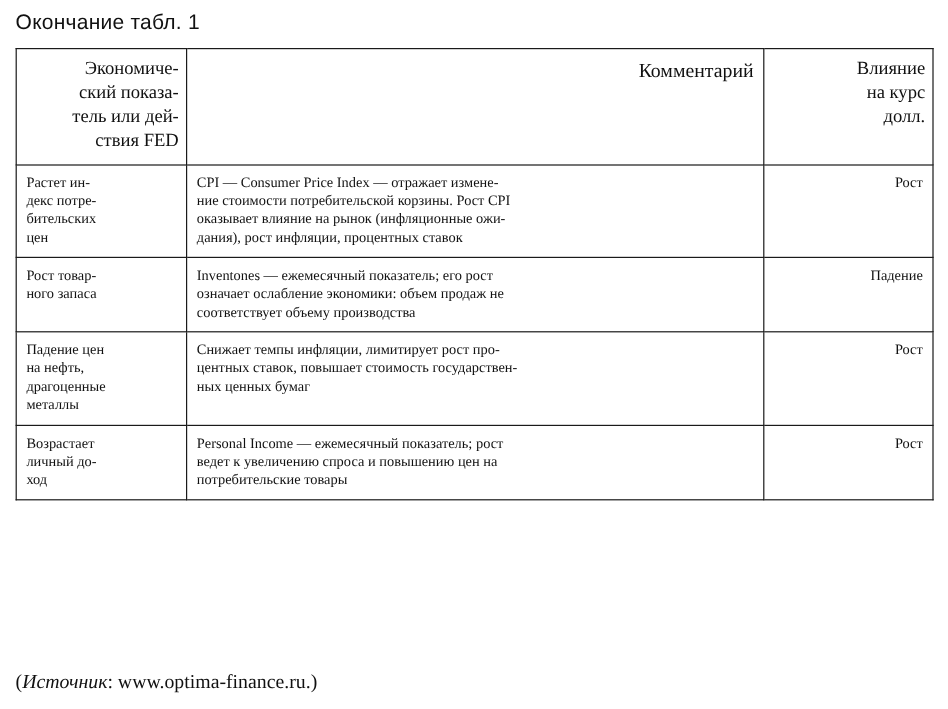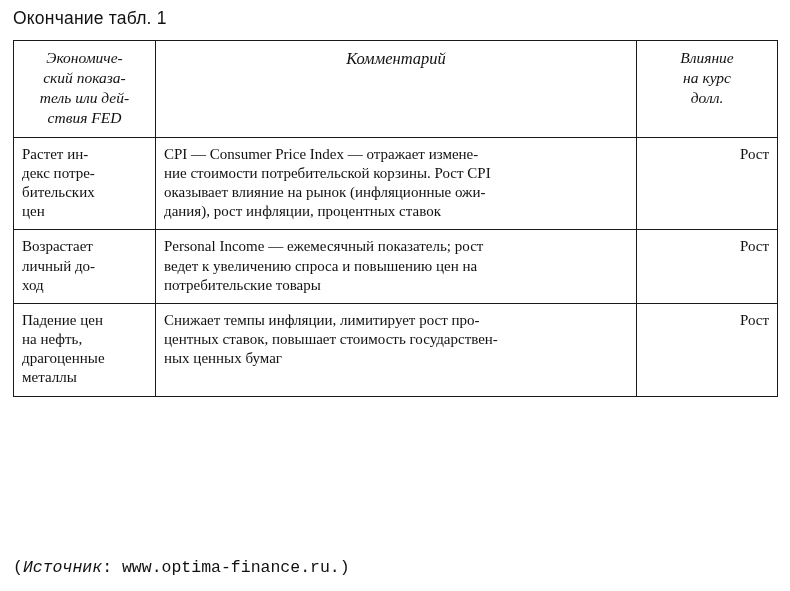--- a/index.html
+++ b/index.html
@@ -36,36 +36,35 @@
     left: 13px;
     top: 40px;
     width: 764px;
     border-collapse: collapse;
     table-layout: fixed;
   }
   table.tbl td, table.tbl th {
     border: 1px solid #1a1a1a;
     vertical-align: top;
     padding: 7px 8px 8px 8px;
-    font-size: 15px;
+    font-size: 12px;
     line-height: 1.28;
     font-family: "Liberation Serif", serif;
     font-weight: normal;
   }
   col.c1 { width: 142px; }
   col.c2 { width: 481px; }
   col.c3 { width: 141px; }
 
   thead td {
-    text-align: center;
+    text-align: right;
     font-weight: bold;
     vertical-align: middle;
     padding-top: 10px;
     padding-bottom: 10px;
-    font-style: italic;
   }
   thead td.head-1, thead td.head-3 {
     font-size: 15.5px;
     line-height: 1.3;
     padding-left: 6px;
     padding-right: 6px;
   }
   thead td.head-2 {
     font-size: 16.5px;
   }
@@ -79,21 +78,21 @@
     text-align: left;
   }
   td.cell-eff {
     text-align: right;
   }
   .source {
     position: absolute;
     left: 13px;
     top: 558px;
     font-size: 16.5px;
-    font-family: Liberation Mono, monospace;
+    font-family: Liberation Serif, serif;
   }
   .source .it { font-style: italic; }
 </style>
 </head>
 <body>
 
 <div class="page">
 
   <div class="caption-top">Окончание табл. 1</div>
 
@@ -110,27 +109,32 @@
         <td class="head-3">Влияние<br>на курс<br>долл.</td>
       </tr>
     </thead>
     <tbody>
       <tr>
         <td class="cell-ind">Растет ин-<br>декс потре-<br>бительских<br>цен</td>
         <td class="cell-comment">CPI — Consumer Price Index — отражает измене-<br>ние стоимости потребительской корзины. Рост CPI<br>оказывает влияние на рынок (инфляционные ожи-<br>дания), рост инфляции, процентных ставок</td>
         <td class="cell-eff">Рост</td>
       </tr>
       <tr>
-        <td class="cell-ind">Возрастает<br>личный до-<br>ход</td>
-        <td class="cell-comment">Personal Income — ежемесячный показатель; рост<br>ведет к увеличению спроса и повышению цен на<br>потребительские товары</td>
-        <td class="cell-eff">Рост</td>
+        <td class="cell-ind">Рост товар-<br>ного запаса</td>
+        <td class="cell-comment">Inventones — ежемесячный показатель; его рост<br>означает ослабление экономики: объем продаж не<br>соответствует объему производства</td>
+        <td class="cell-eff">Падение</td>
       </tr>
       <tr>
         <td class="cell-ind">Падение цен<br>на нефть,<br>драгоценные<br>металлы</td>
         <td class="cell-comment">Снижает темпы инфляции, лимитирует рост про-<br>центных ставок, повышает стоимость государствен-<br>ных ценных бумаг</td>
+        <td class="cell-eff">Рост</td>
+      </tr>
+      <tr>
+        <td class="cell-ind">Возрастает<br>личный до-<br>ход</td>
+        <td class="cell-comment">Personal Income — ежемесячный показатель; рост<br>ведет к увеличению спроса и повышению цен на<br>потребительские товары</td>
         <td class="cell-eff">Рост</td>
       </tr>
     </tbody>
   </table>
 
   <div class="source"><span>(</span><span class="it">Источник</span><span>: www.optima-finance.ru.)</span></div>
 
 </div>
 
 </body></html>

